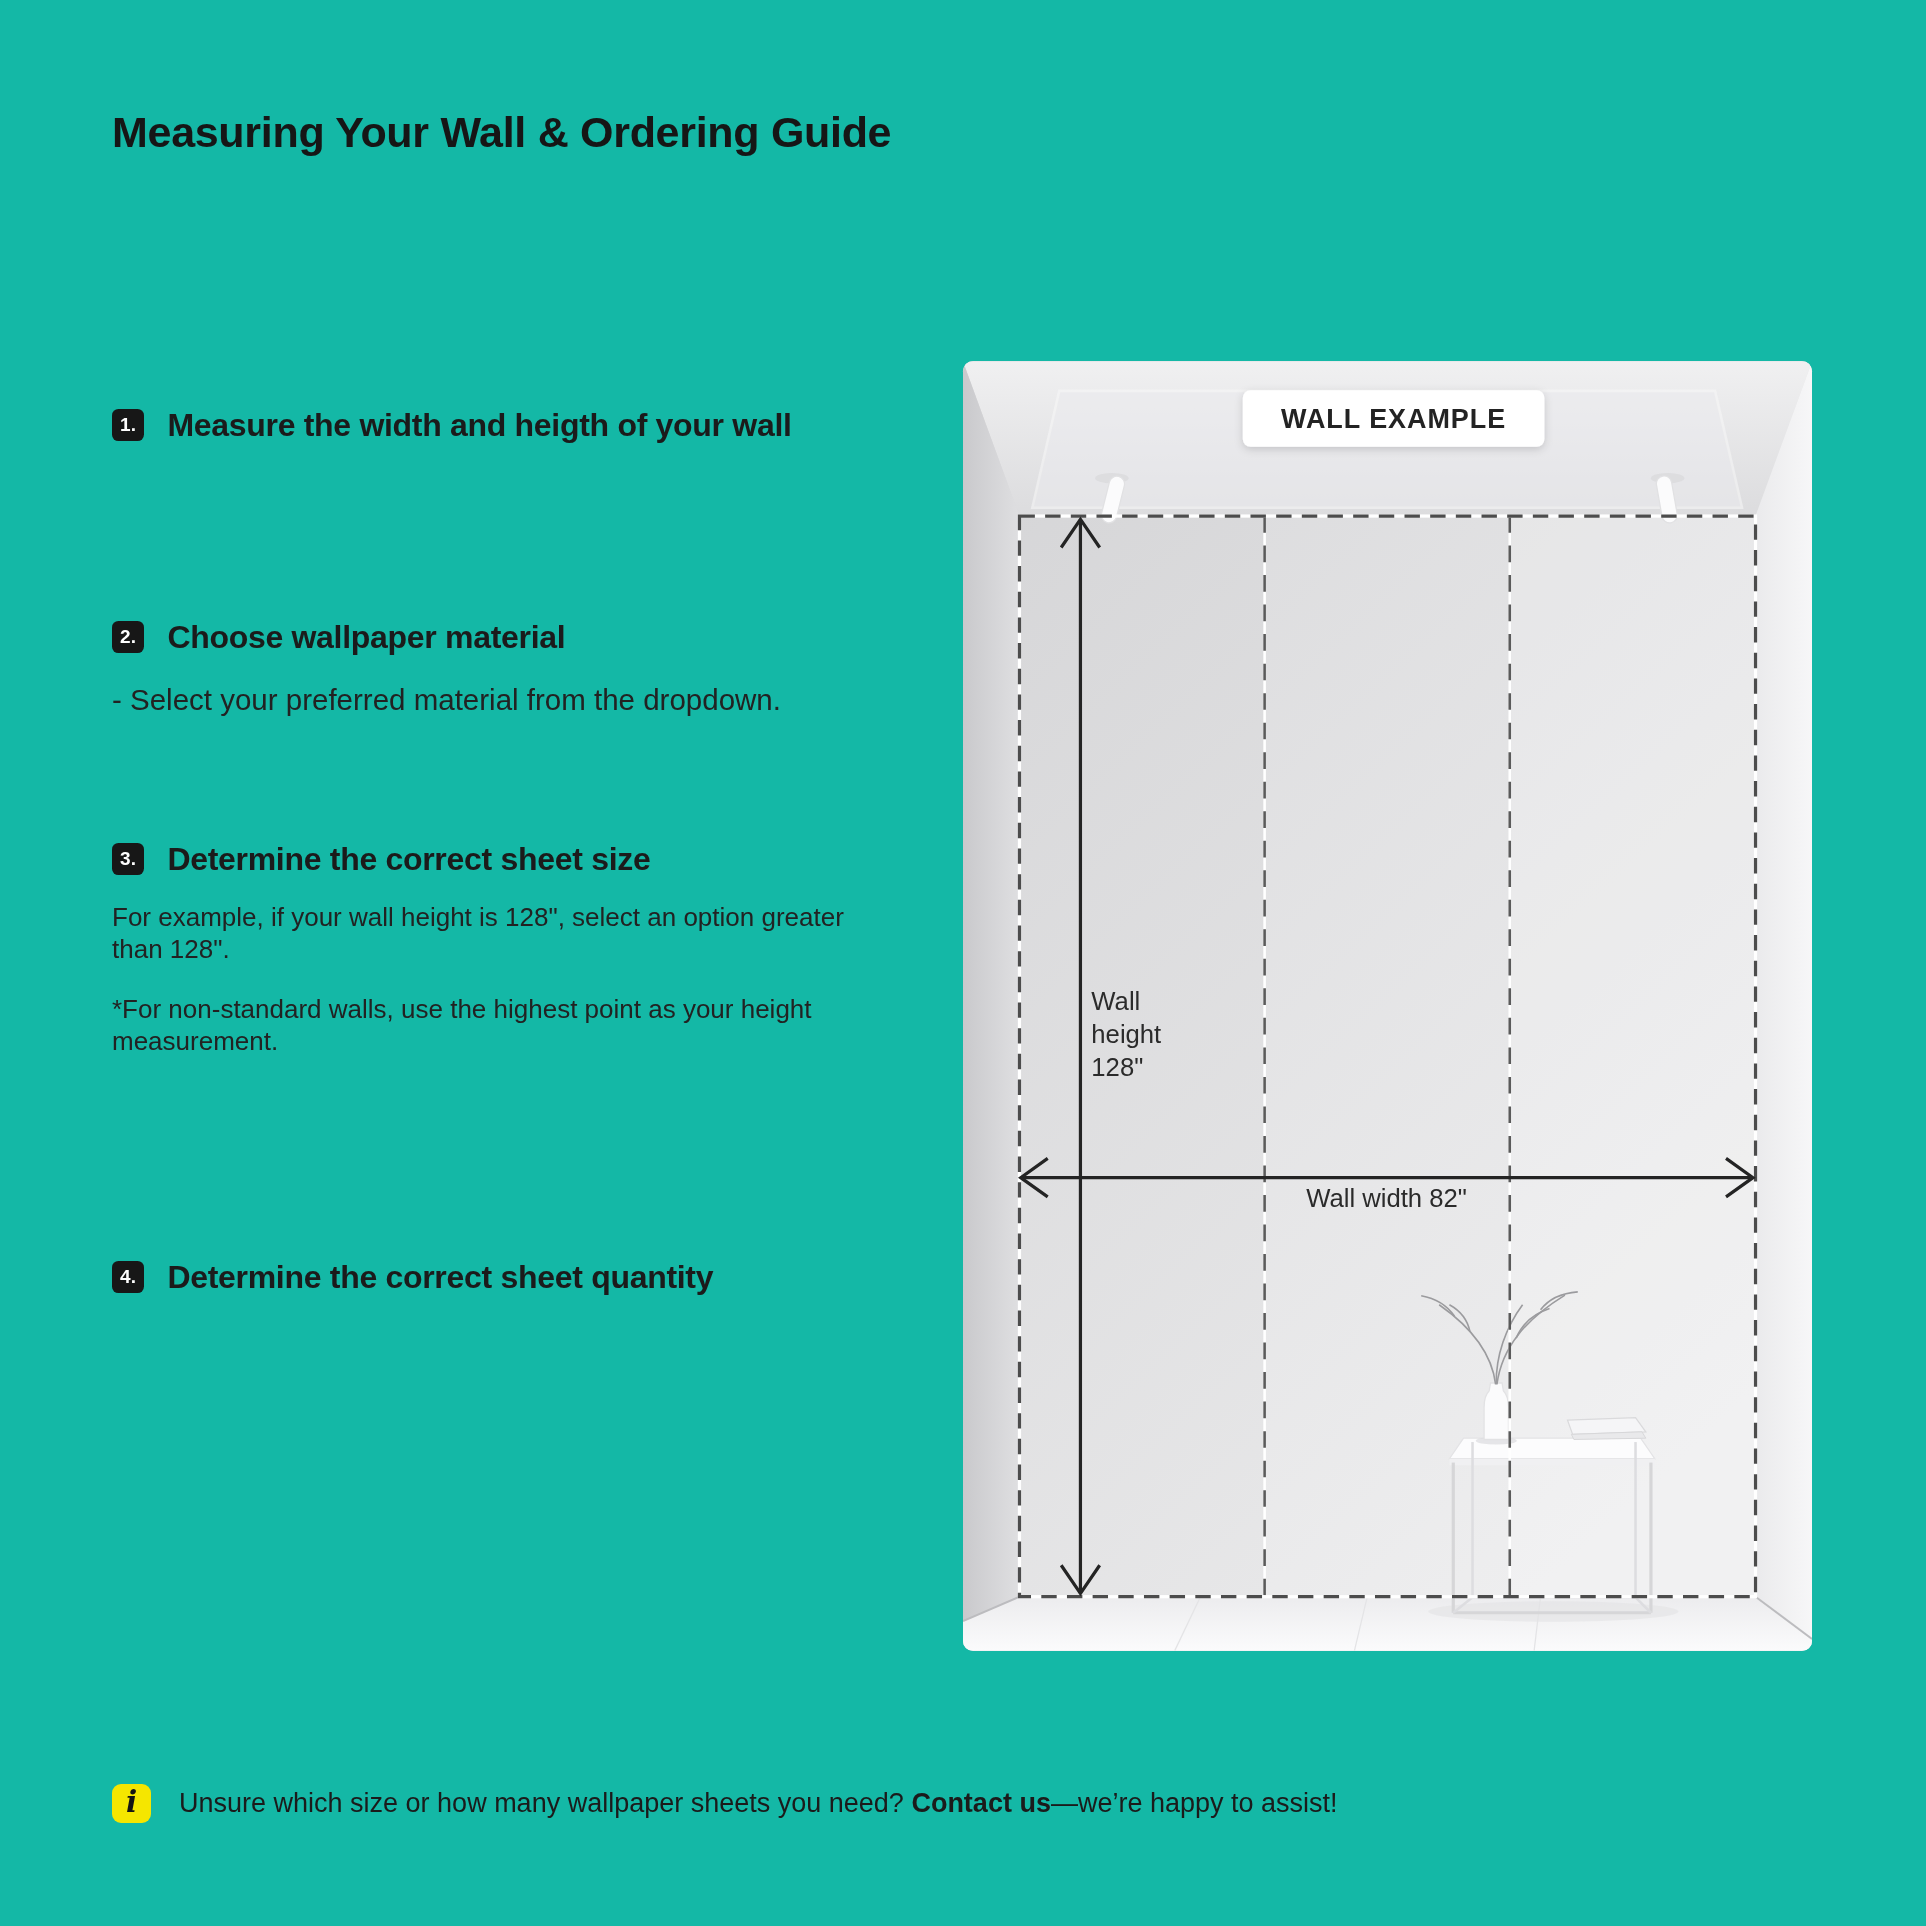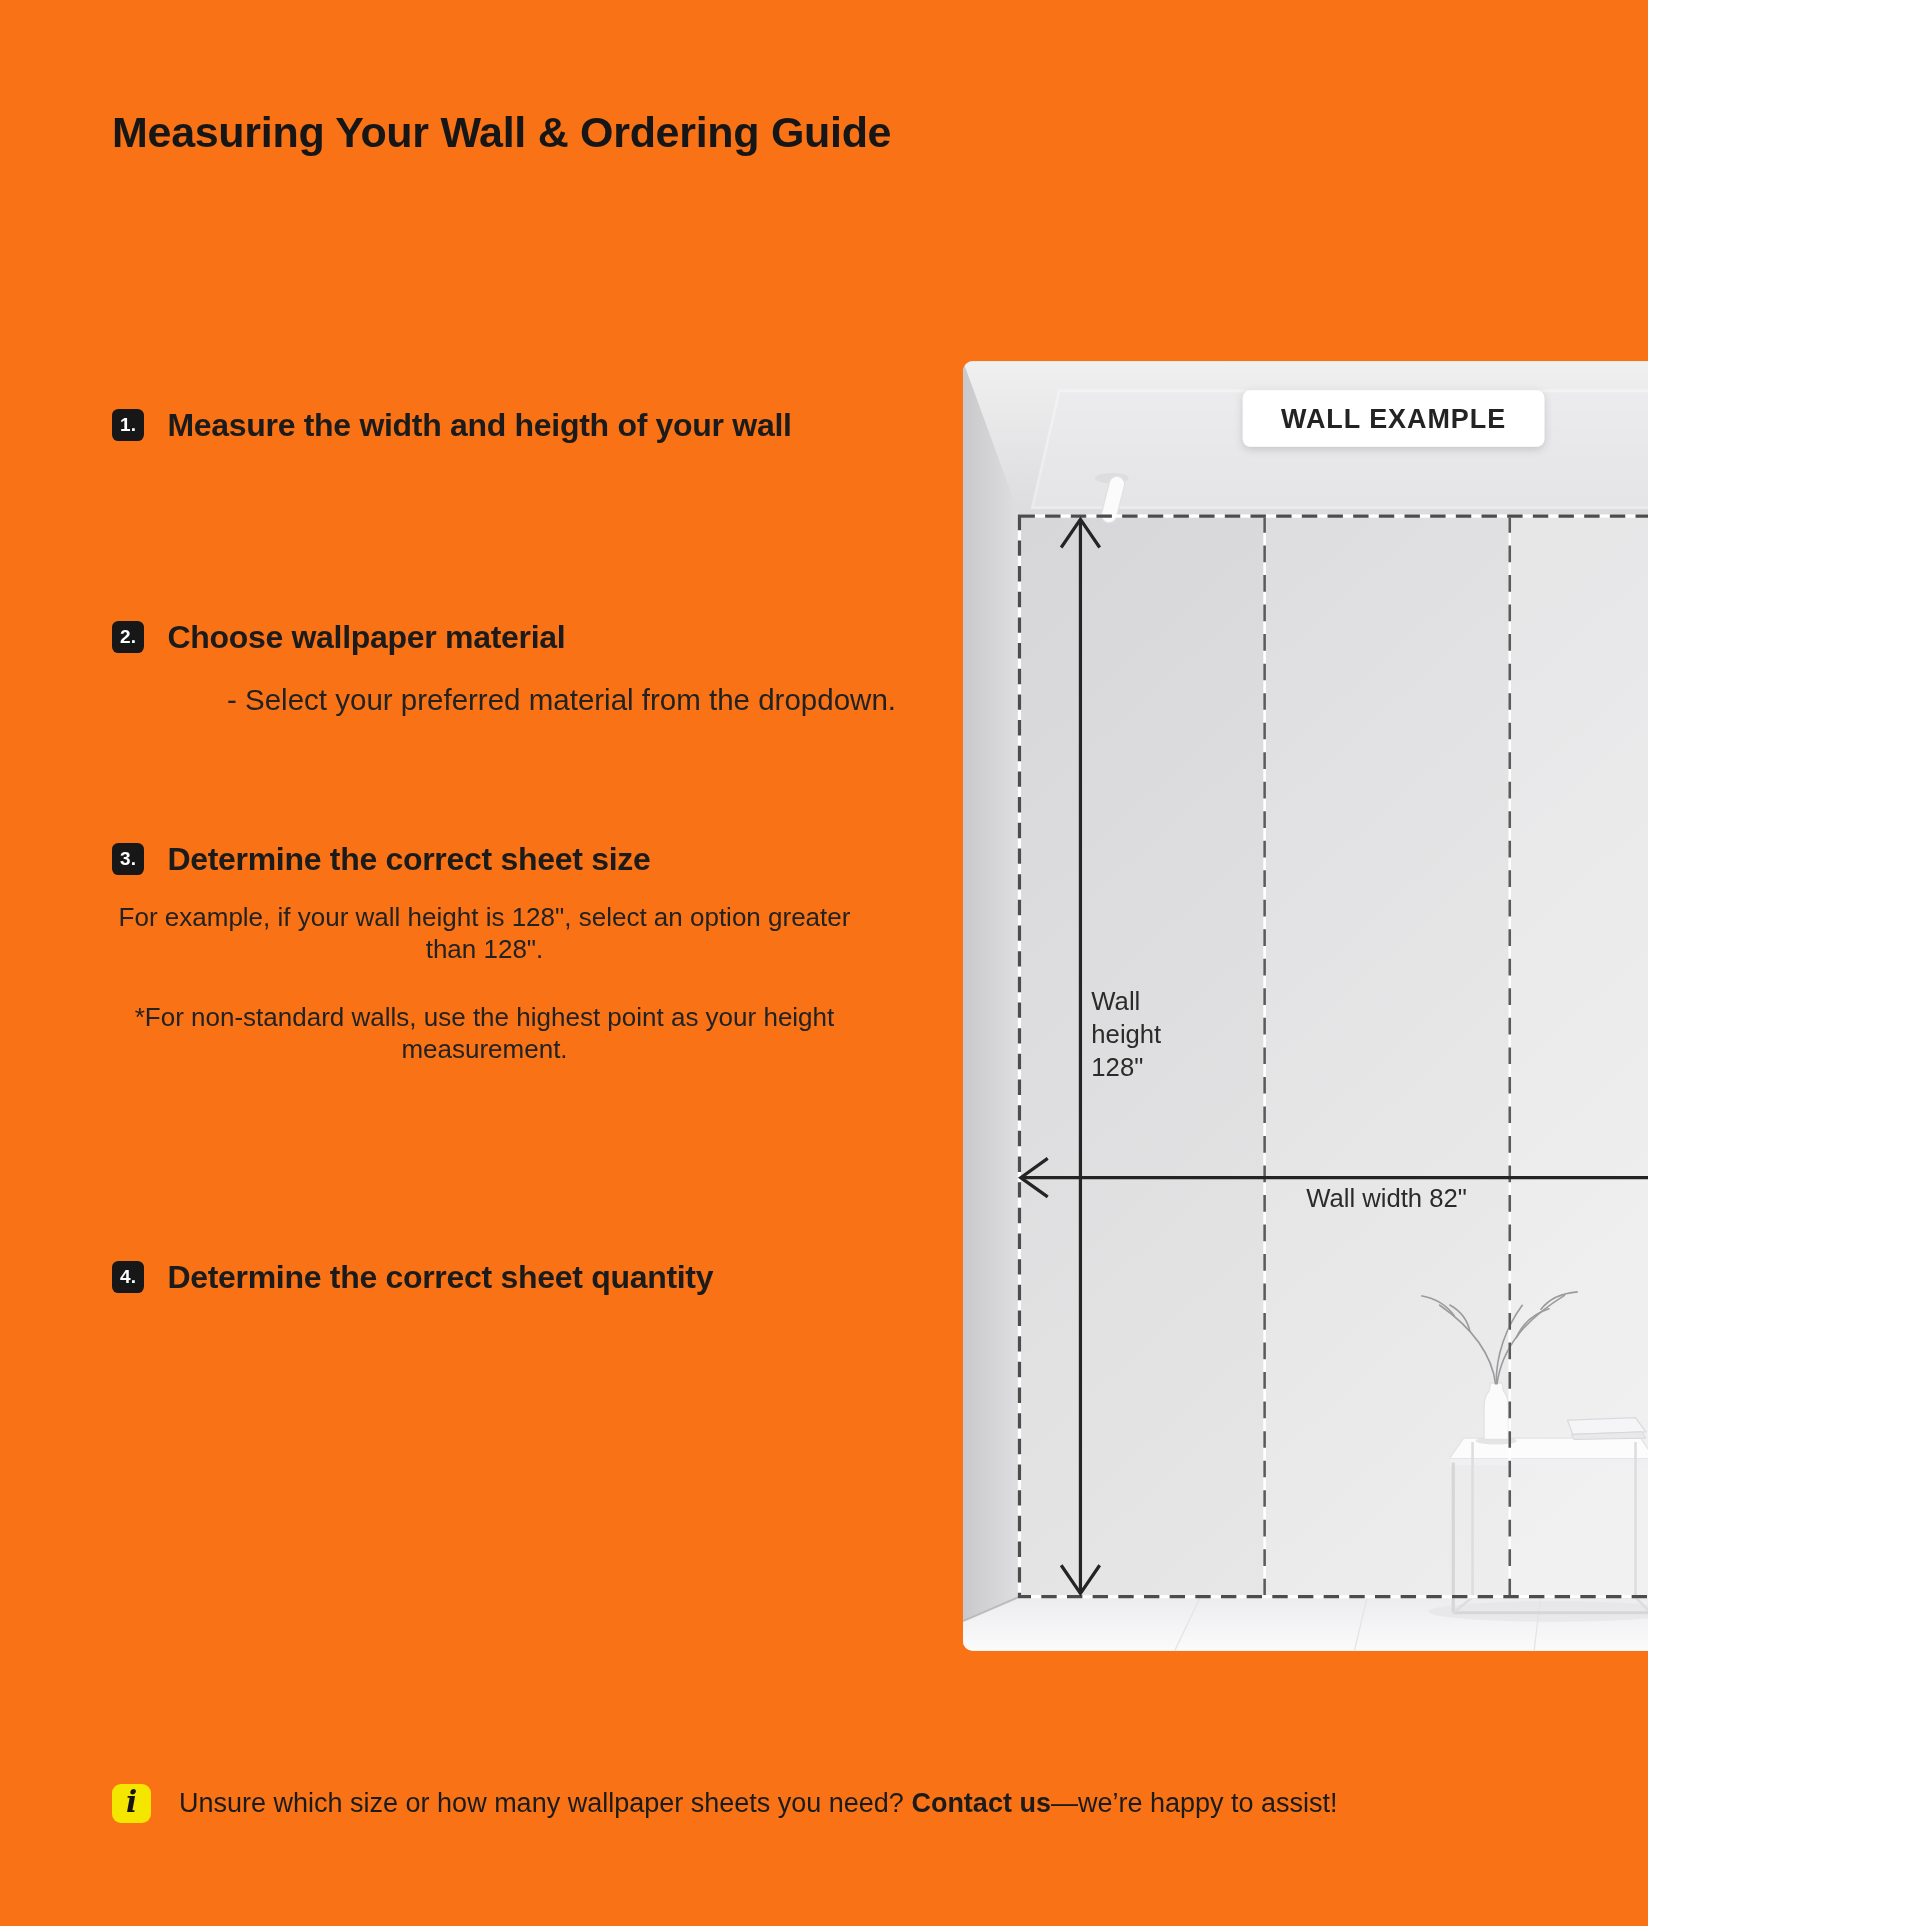--- a/index.html
+++ b/index.html
@@ -1,35 +1,35 @@
 <!DOCTYPE html>
 <html style="font-size:10.3px"><head>
 <meta charset="utf-8">
 <title>Measuring Your Wall &amp; Ordering Guide</title>
 <style>
   html,body{margin:0;padding:0;background:#ffffff;}
-  .page{position:relative;width:1648px;height:1926px;background:#f97316;overflow:hidden;
-        font-family:"Liberation Sans","DejaVu Sans",sans-serif;color:#1f1f1f;text-align:center;}
+  .page{position:relative;width:1926px;height:1926px;background:#14b8a6;overflow:hidden;
+        font-family:"Liberation Sans","DejaVu Sans",sans-serif;color:#1f1f1f;}
 
   .page-title{position:absolute;left:112px;top:108px;margin:0;font-size:43px;font-weight:bold;color:#161616;letter-spacing:-0.3px;}
   .intro{position:absolute;left:112px;top:204px;width:1592px;margin:0;font-size:32px;line-height:44px;font-weight:bold;color:#1d1d1d;}
 
   .step{position:absolute;left:112px;}
   .s1{top:401px;width:899px;}
   .s2{top:613px;width:899px;}
   .s3{top:835px;width:745px;}
   .s4{top:1253px;width:751px;}
   .step-head{display:flex;align-items:center;gap:15.4px;}
   .badge{flex:0 0 auto;width:32px;height:32px;border-radius:6.4px;background:#171717;color:#ffffff;
          font-size:19px;font-weight:bold;display:flex;align-items:center;justify-content:center;}
   .step-title{margin:8px;font-size:32px;line-height:32px;font-weight:bold;color:#1b1b1b;letter-spacing:-0.3px;white-space:nowrap;}
   .step-body{margin:19px 0 0;font-size:29.5px;line-height:39px;color:#222222;}
   .s3 .step-body{max-width:719px;}
   .step-example{margin:18px 0 0;font-size:26px;line-height:32px;color:#222222;}
-  .step-note{margin:36px 0 0;font-size:26px;line-height:32px;color:#222222;}
+  .step-note{margin:28px 0 0;font-size:26px;line-height:32px;color:#222222;}
 
   .footer{position:absolute;left:112px;top:1784px;display:flex;align-items:center;gap:28px;}
   .info-icon{flex:0 0 auto;width:39px;height:39px;border-radius:9px;background:#f5e600;
              display:flex;align-items:center;justify-content:center;}
   .info-icon .glyph{font-family:"DejaVu Serif","Liberation Serif",serif;font-style:italic;font-weight:bold;
                     font-size:29.5px;color:#141414;transform:translateY(-1.9px);}
   .footer-text{font-size:27px;line-height:39px;color:#1b1b1b;}
   .footer-text .contact{font-weight:bold;}
 
   .photo{position:absolute;left:963px;top:361px;width:849px;height:1290px;border-radius:10.3px;overflow:hidden;background:#e9e9eb;}

